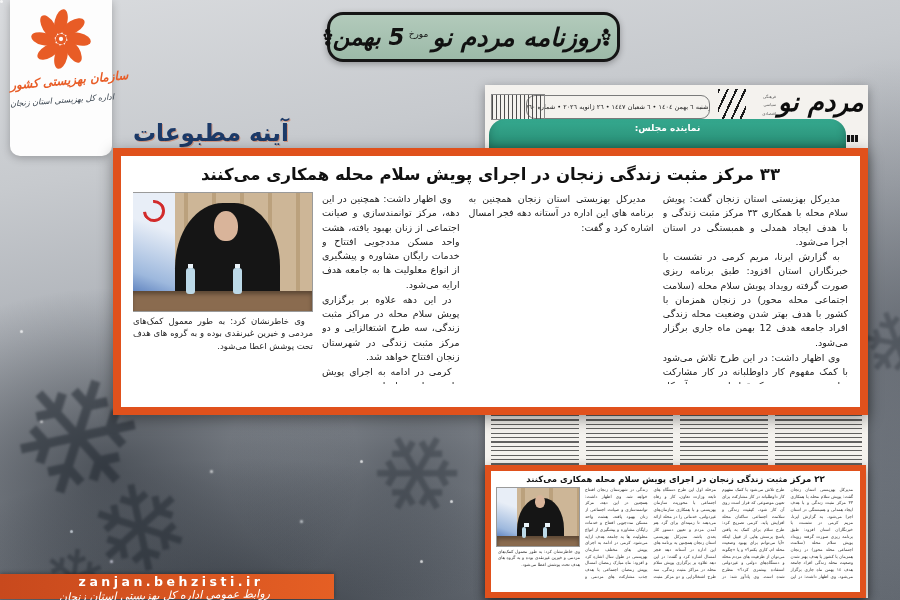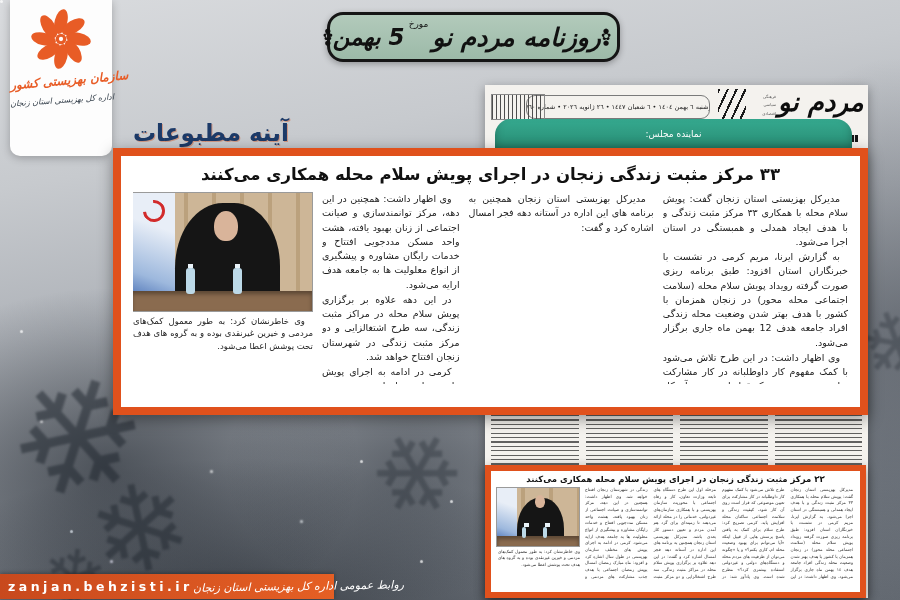--- a/index.html
+++ b/index.html
@@ -31,21 +31,21 @@
     transform:rotate(-4deg);white-space:nowrap;}
 
   
   .date-banner{position:absolute;left:327px;top:12px;width:293px;height:50px;
     background:linear-gradient(180deg,#b2cabb,#9cbaa8);border:3px solid #151515;border-radius:16px;
     display:flex;flex-direction:row;align-items:center;justify-content:space-between;
     padding:0 6px;box-sizing:border-box;box-shadow:0 2px 6px rgba(0,0,0,.3);direction:rtl;color:#111;}
   .date-banner .ornament{display:flex;flex-direction:column;align-items:center;font-size:12px;line-height:.6;color:#111;}
   .date-banner .ornament b{font-size:7px;}
   .banner-paper{font-size:25px;font-weight:bold;font-style:italic;white-space:nowrap;}
-  .banner-dated{font-size:9px;margin:0 4px;align-self:flex-start;padding-top:4px;}
+  .banner-dated{font-size:9px;margin:0 4px;align-self:flex-start;padding-top:14px;}
   .banner-date{font-size:23px;font-weight:bold;font-style:italic;white-space:nowrap;}
 
   
   .press-mirror{position:absolute;left:133px;top:120px;font-size:23px;font-weight:900;
     color:#1c3a68;letter-spacing:1px;transform:scaleY(1.05);
     text-shadow:1px 1px 0 rgba(216,90,40,.45);white-space:nowrap;}
 
   
   .newspaper{position:absolute;left:485px;top:85px;width:383px;height:513px;background:#f4f2ee;
     box-shadow:0 3px 10px rgba(0,0,0,.35);}
@@ -56,24 +56,24 @@
     background-image:repeating-linear-gradient(90deg,rgba(255,255,255,.85) 0 1px,transparent 1px 4px);}
   .mast-cats{position:absolute;right:92px;top:8px;width:26px;color:#555;font-size:4px;
     line-height:2.1;text-align:right;direction:rtl;}
   .mast-diag{position:absolute;right:122px;top:4px;width:28px;height:48px;
     background:repeating-linear-gradient(115deg,#1a1a1a 0 2px,transparent 2px 8px);}
   .mast-dateline{position:absolute;right:158px;top:10px;width:182px;height:22px;border:1px solid #7a7a7a;
     border-radius:9px;display:flex;align-items:center;justify-content:center;direction:rtl;
     font-size:6.5px;color:#222;white-space:nowrap;overflow:hidden;}
   .mast-barcode{position:absolute;left:6px;top:9px;width:52px;height:24px;border:1px solid #888;
     background:repeating-linear-gradient(90deg,#4d4d4d 0 1px,transparent 1px 4px);}
-  .section-banner{position:absolute;left:10px;top:34px;width:357px;height:34px;
+  .section-banner{position:absolute;left:4px;top:34px;width:357px;height:34px;
     background:linear-gradient(180deg,#35a98f,#278970);border-radius:16px 16px 0 0;
     box-shadow:inset 0 -6px 10px rgba(0,0,0,.25);display:flex;justify-content:center;
-    color:#fff;font-size:9px;font-weight:normal;padding-top:10px;box-sizing:border-box;direction:rtl;}
+    color:#fff;font-size:9px;font-weight:bold;padding-top:4px;box-sizing:border-box;direction:rtl;}
   .midstrip{position:absolute;left:6px;top:330px;width:371px;height:50px;display:flex;
     flex-direction:row-reverse;gap:7px;filter:blur(.3px);}
   .midstrip .pseudo-col{flex:1;opacity:.8;
     background:repeating-linear-gradient(180deg,#3c3c3c 0 1.2px,transparent 1.2px 4.4px);}
 
   
   .article-box{position:absolute;left:113px;top:148px;width:755px;height:267px;
     border:8px solid #e0511c;background:#fff;box-sizing:border-box;
     box-shadow:0 4px 14px rgba(0,0,0,.4);direction:rtl;}
   .headline{margin:9px 10px 6px;text-align:center;font-weight:bold;font-size:16.5px;color:#111;}
@@ -110,21 +110,21 @@
     text-align:justify;color:#333;overflow:hidden;}
   .mini-photo-block{flex:none;width:82px;display:flex;flex-direction:column;}
   .mini-photo-block .photo{height:58px;}
   .mini-photo-block .photo .face{width:10px;height:13px;top:7px;}
   .mini-photo-block .photo .bottle{width:4px;height:11px;}
   .mini-caption{font-size:4.3px;line-height:1.5;text-align:justify;color:#333;margin-top:2px;}
 
   
   .footer-bar{position:absolute;left:0;top:574px;width:334px;height:25px;
     background:linear-gradient(90deg,#c8491d,#e55f24);display:flex;align-items:center;
-    box-shadow:0 -1px 4px rgba(0,0,0,.3);}
+    box-shadow:0 -1px 4px rgba(0,0,0,.3);flex-direction:column;}
   .footer-url{color:#fff;font-weight:bold;font-size:12.5px;letter-spacing:3.5px;margin-left:8px;white-space:nowrap;}
   .footer-credit{color:#fff;font-style:italic;font-size:11px;margin:0 6px 0 0;direction:rtl;white-space:nowrap;
     transform:rotate(-1deg);}
 </style>
 </head>
 <body>
 
 <div id="canvas">
 
   <div class="sparkles">

